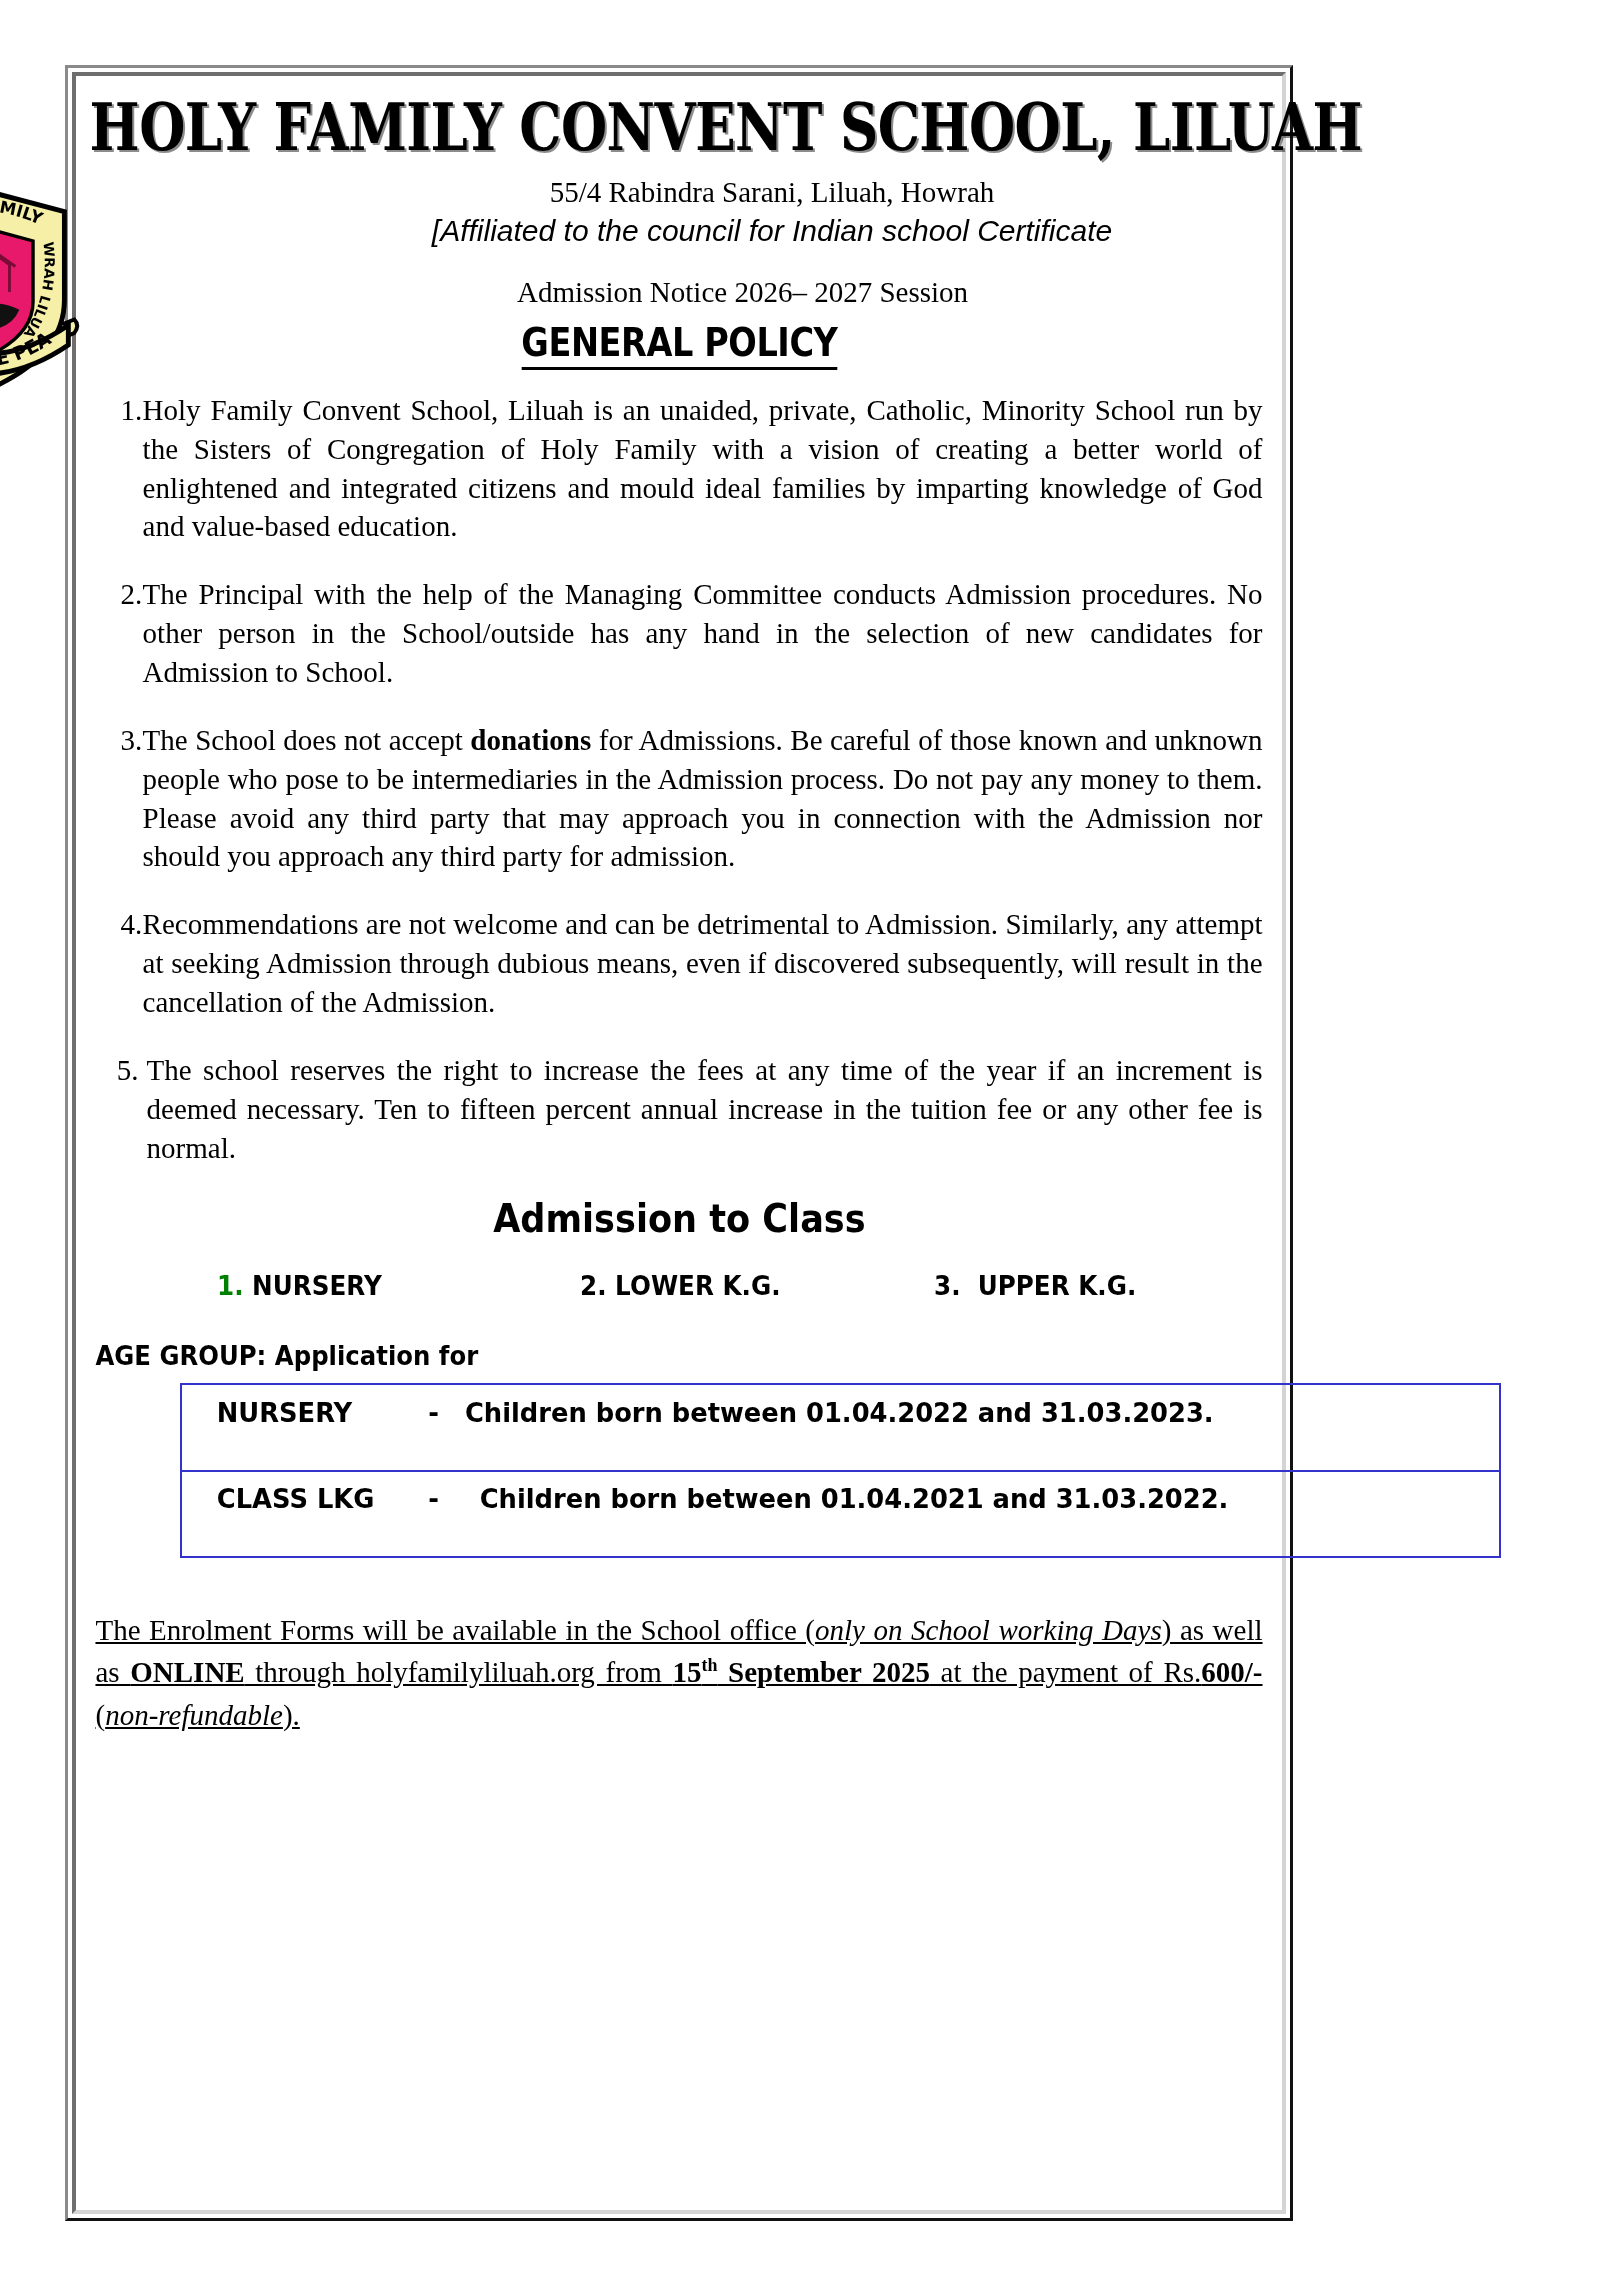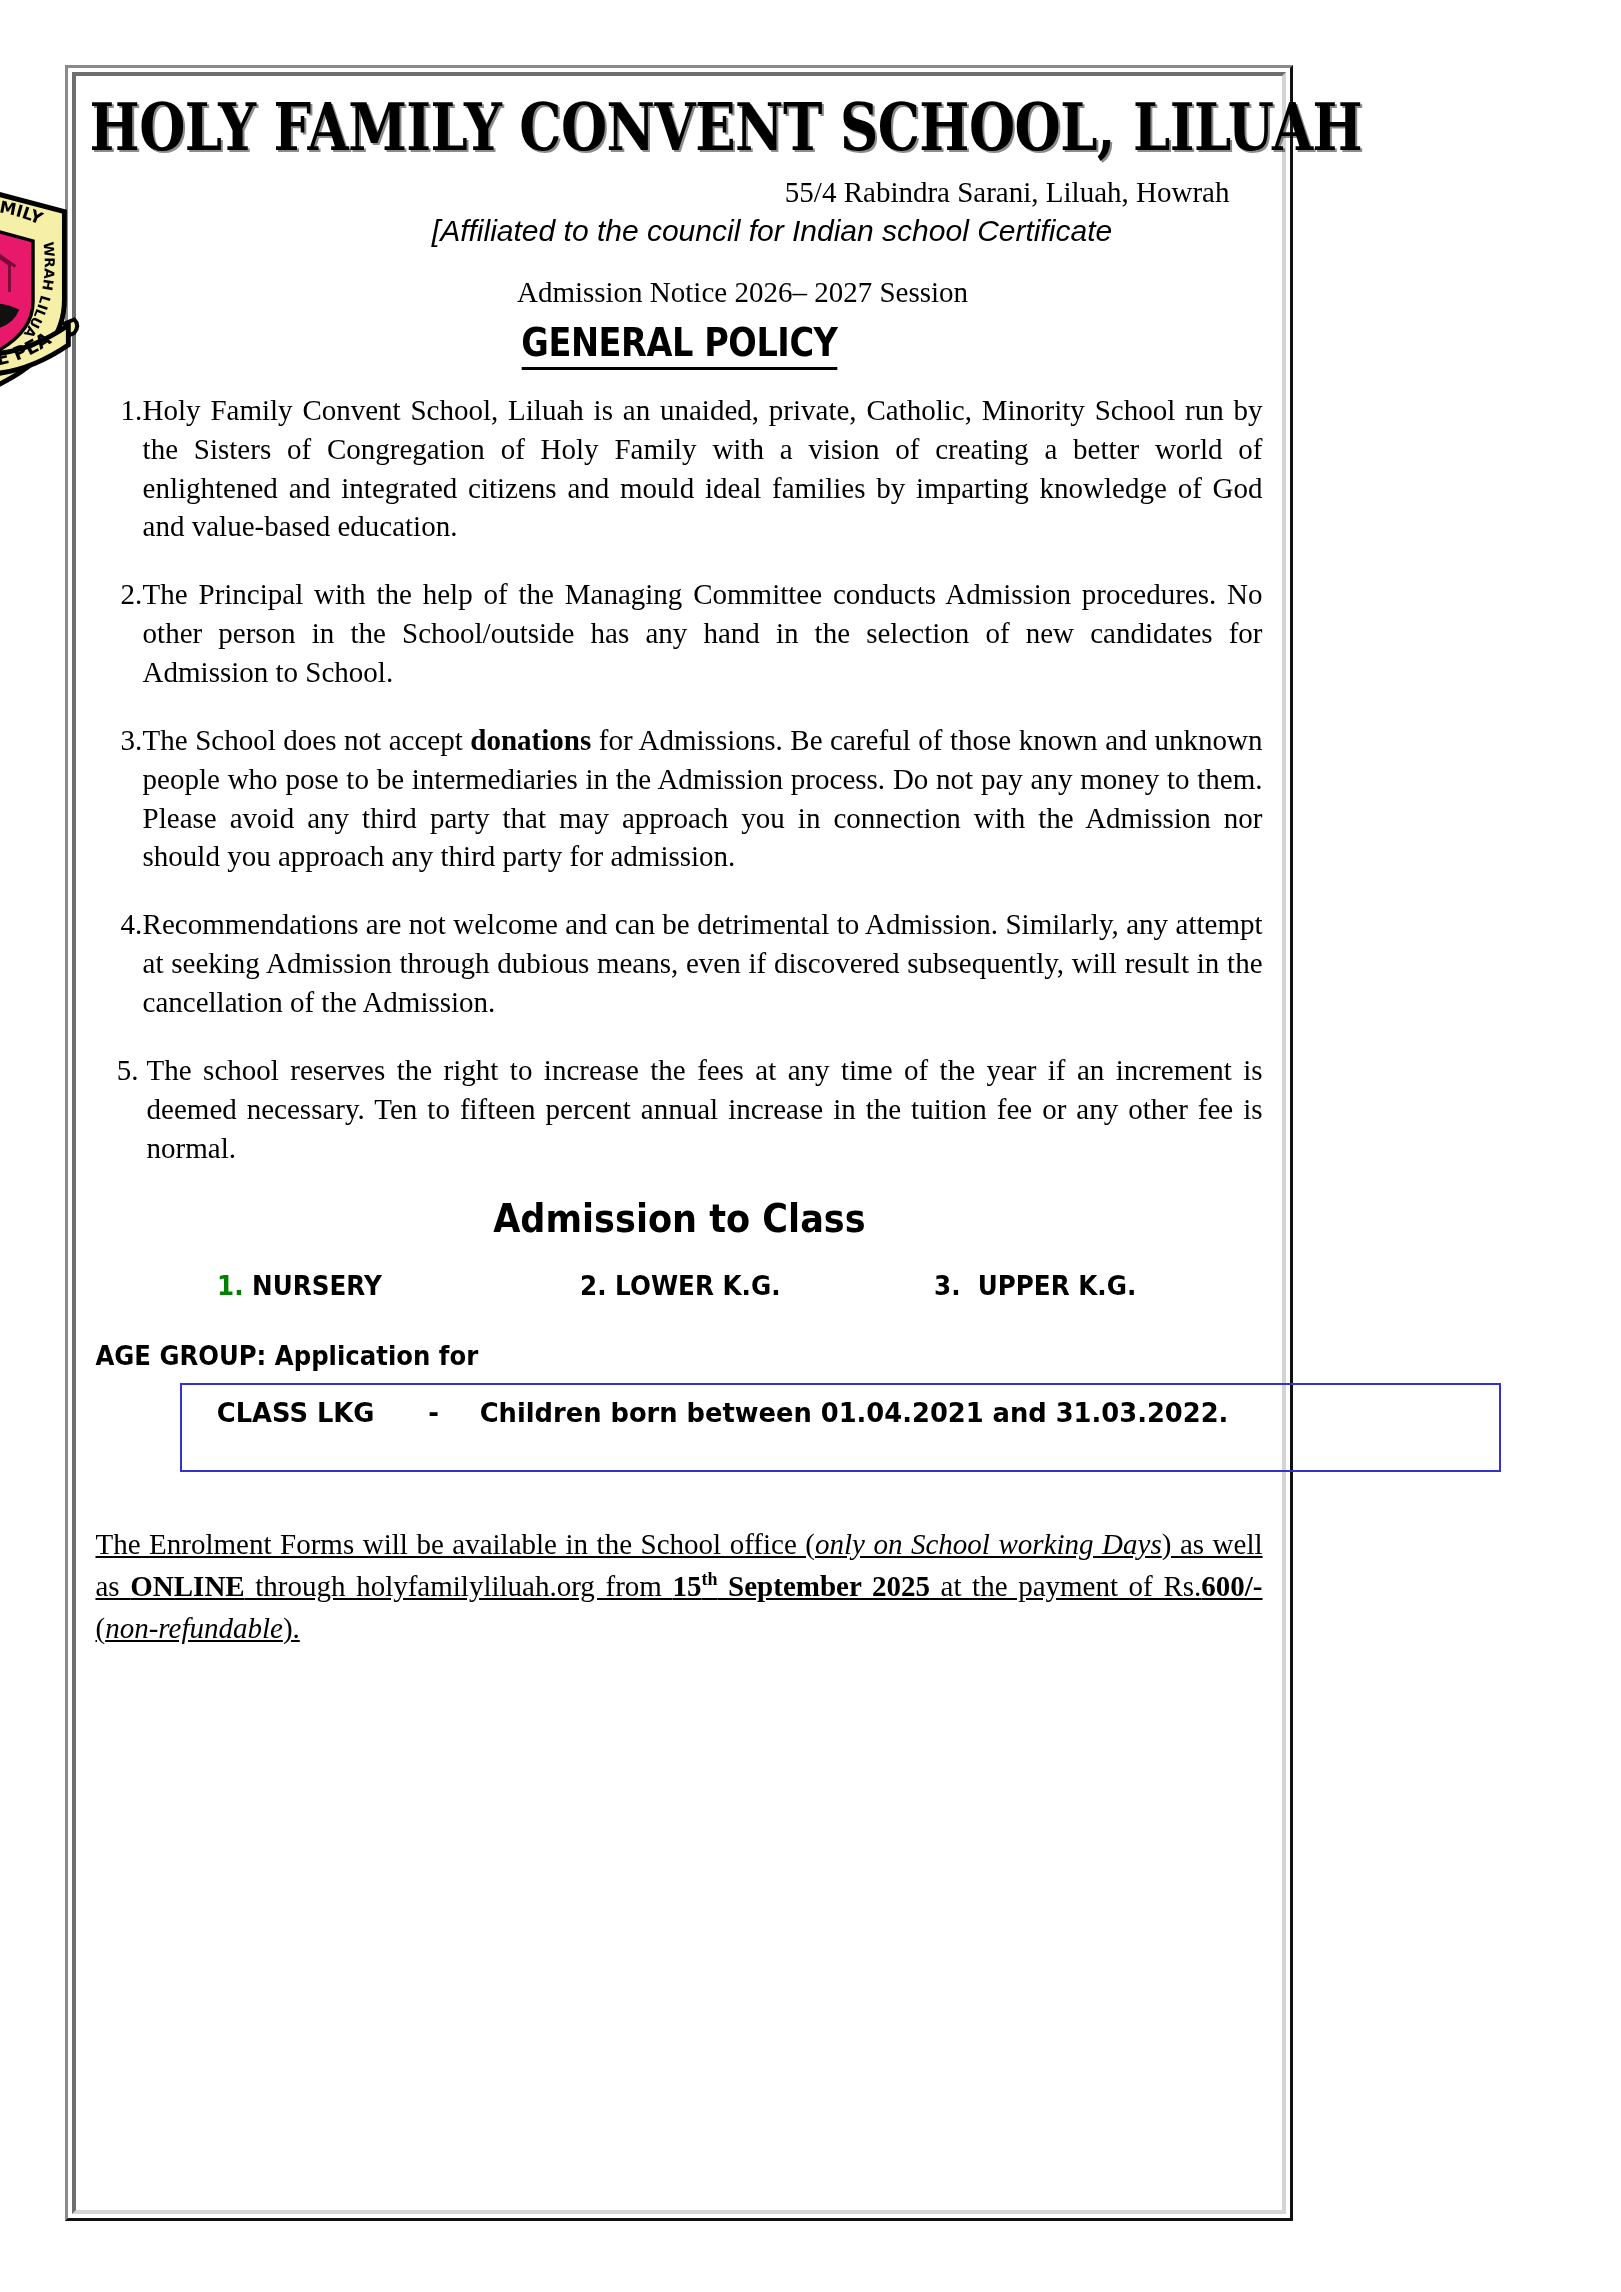--- a/index.html
+++ b/index.html
@@ -67,21 +67,20 @@
     text-align: center;
     padding-left: 225px;
     padding-right: 39px;
     margin-top: 25.5px;
   }
   .addr-line {
     font-family: "Liberation Serif", serif;
     font-size: 29px;
     line-height: 1.28;
     margin: 0;
-    text-align: right;
   }
   .affil-line {
     font-family: Liberation Sans, sans-serif;
     font-style: italic;
     font-size: 30px;
     line-height: 1.3;
     margin: 0;
   }
   .notice-line {
     text-align: center;
@@ -304,20 +303,25 @@
       <div class="class-row">
         <div class="cls c1"><span class="green-num">1.</span> <span>NURSERY</span></div>
         <div class="cls c2"><span>2.</span> <span>LOWER K.G.</span></div>
         <div class="cls c3"><span>3.</span>&nbsp; <span>UPPER K.G.</span></div>
       </div>
 
       <div class="agegroup-label">AGE GROUP: Application for</div>
 
       <table class="age-table">
         <tbody>
+            <tr class="r1">
+          <td>
+            <span class="age-cell"><span class="lbl">NURSERY</span><span class="dash">-</span><span class="desc">Children born between 01.04.2022 and 31.03.2023.</span></span>
+          </td>
+        </tr>
         <tr class="r2">
           <td>
             <span class="age-cell"><span class="lbl">CLASS LKG</span><span class="dash">-</span><span class="desc">Children born between 01.04.2021 and 31.03.2022.</span></span>
           </td>
         </tr>
       </tbody>
         </table>
 
       <p class="footer-para"><span>The Enrolment Forms will be available in the School office (</span><i>only on School working Days</i><span>)  as well as </span><b>ONLINE</b><span> through holyfamilyliluah.org  from </span><b><span>15</span><sup>th</sup><span> September 2025</span></b><span> at the payment of Rs.</span><b>600/-</b><span> (</span><i>non-refundable</i><span>).</span></p>
 

